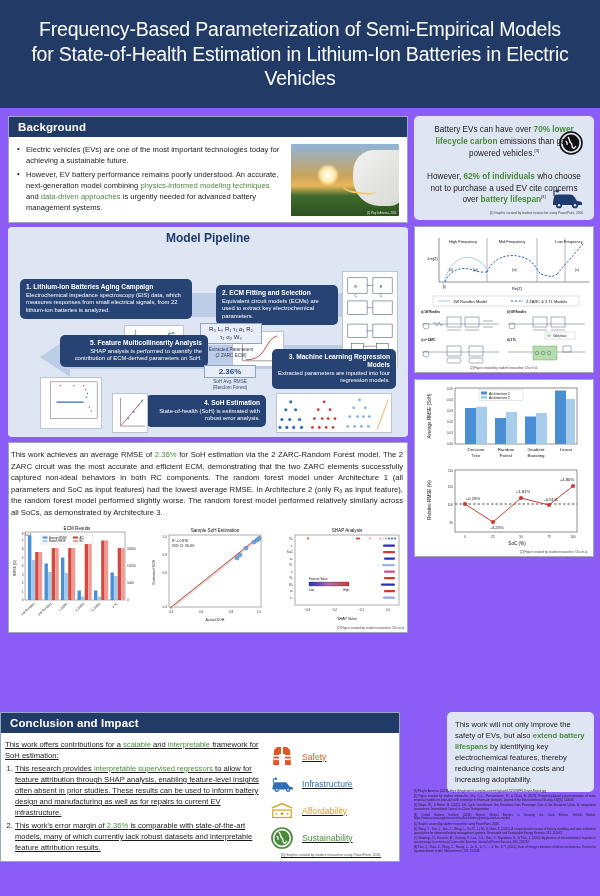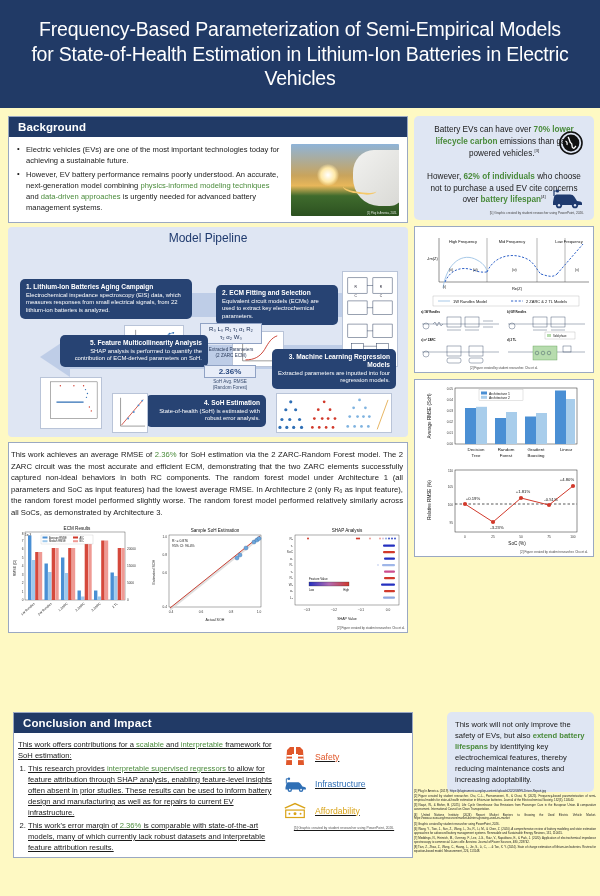--- a/index.html
+++ b/index.html
@@ -4,21 +4,21 @@
 <style>
   * { box-sizing: border-box; margin: 0; padding: 0; }
   body {
     width: 600px; height: 896px;
     background: #ffffff;
     font-family: "Liberation Sans", sans-serif;
     position: relative;
     overflow: hidden;
     color: #1a1a1a;
   }
-  .poster { width: 600px; height: 896px; position: relative; background:#fef9c3; }
+  .poster { width: 600px; height: 896px; position: relative; background:#8b5cf6; }
 
   
   .title-banner {
     position: absolute; left: 0; top: 0; width: 600px; height: 108px;
     background: #213a66;
     display: flex; align-items: center; justify-content: center;
   }
   .title-text {
     color: #fff; text-align: center; font-size: 19.5px; line-height: 1.28;
     font-weight: 400; letter-spacing: -0.2px; padding: 0 26px;
@@ -53,21 +53,21 @@
     background: linear-gradient(135deg,#f2f2f0,#d8d8d4); border-radius: 40% 12% 30% 50%; }
   .photo .cable { position:absolute; right:22px; top:36px; width:34px; height:14px;
     border-bottom:2px solid #f6c96a; border-radius: 0 0 40% 40%; transform: rotate(8deg);}
   .photo .credit { position:absolute; right:2px; bottom:1px; font-size:2.6px; color:#fff; opacity:.85;}
 
   
   .pipeline {
     margin-top: 4px; background: #dfe6f3; border-radius: 4px;
     height: 210px; position: relative; overflow: hidden;
   }
-  .pipe-title { text-align:center; color:#1f3a6e; font-weight:normal; font-size:12px; padding-top:4px;}
+  .pipe-title { text-align:center; color:#1f3a6e; font-weight:bold; font-size:12px; padding-top:4px;}
   .arrow-band {
     position:absolute; left:8px; top:48px; width:384px; height:115px;
   }
   .arrow-band svg { width: 100%; height: 100%; }
   .step {
     position: absolute; background: #274373; color: #fff; border-radius: 5px;
     padding: 4px 6px;
   }
   .step .st-title { font-weight: bold; font-size: 6.6px; line-height:1.2; }
   .step .st-body { font-size: 5.9px; line-height: 1.28; margin-top: 1px; }
@@ -97,21 +97,21 @@
   .fact-box { background: #dfe6f3; border-radius: 5px; padding: 8px 10px 5px 10px; }
   .fact-p { font-size: 8.2px; line-height: 1.45; text-align: center; }
   .fact-p.second { margin-top: 10px; }
   .fact-credit { font-size: 3.2px; color:#444; text-align:right; margin-top:5px;}
   .globe-ico, .car-ico { position: absolute; }
 
   .ecm-box { margin-top: 6px; }
   .ml-box { margin-top: 6px; }
 
   
-  .concl { position:absolute; left:13px; top:712px; width:400px; }
+  .concl { position:absolute; left:0; top:712px; width:400px; }
   .concl-body { display:flex; padding:6px 6px 4px 4px; gap:6px;text-decoration:underline;}
   .concl-text { font-size:7.6px; line-height:1.45; flex:1; }
   .concl-text ol { margin-left: 10px; margin-top:1px; }
   .concl-text li { margin-top: 2px; }
   .icons-col { width: 124px; padding-top:4px; }
   .icon-row { display:flex; align-items:center; gap:7px; height:27px; }
   .icon-row .lbl { font-size: 8.6px; }
   .cred-small { font-size:3.4px; color:#555; text-align:center; margin-top:2px;}
 
   .right-concl { position:absolute; left:414px; top:712px; width:180px; }
@@ -788,20 +788,29 @@
           <svg width="26" height="20" viewBox="0 0 28 20">
             <path d="M3 7 L14 2 L25 7" fill="none" stroke="#d9a318" stroke-width="1.4"></path>
             <rect x="4" y="9" width="20" height="8" fill="#fff" stroke="#d9a318" stroke-width="1.3"></rect>
             <circle cx="14" cy="13" r="1.6" fill="#d9a318"></circle>
             <circle cx="8" cy="13" r="1" fill="#d9a318"></circle>
               <circle cx="20" cy="13" r="1" fill="#d9a318"></circle>
           </svg>
           <span class="lbl" style="color:#d9a318">Affordability</span>
         </div>
 
+        <div class="icon-row">
+          <svg width="26" height="24" viewBox="0 0 24 24">
+            <circle cx="12" cy="12" r="10" fill="none" stroke="#4a8b3b" stroke-width="1.7"></circle>
+            <circle cx="12" cy="12" r="7.6" fill="#4a8b3b"></circle>
+            <path d="M9 6 C11 8, 10 11, 12 12 C14 13, 12 16, 14 17 C15.5 18, 16 16, 17 15" fill="none" stroke="#fff" stroke-width="1.3"></path>
+            <path d="M6.5 10 C8 10.5, 8.5 12, 8 14" fill="none" stroke="#fff" stroke-width="1.1"></path>
+          </svg>
+          <span class="lbl" style="color:#4a8b3b">Sustainability</span>
+        </div>
 
         <div class="cred-small">[5] Graphic created by student researcher using PowerPoint, 2026.</div>
       </div>
     </div>
   </div>
 
   <div class="right-concl">
     <div class="inner">
       <span>This work will not only improve the safety of EVs, but also </span><span class="green-b">extend battery lifespans</span><span> by identifying key electrochemical features, thereby reducing maintenance costs and increasing adoptability.</span>
     </div>

